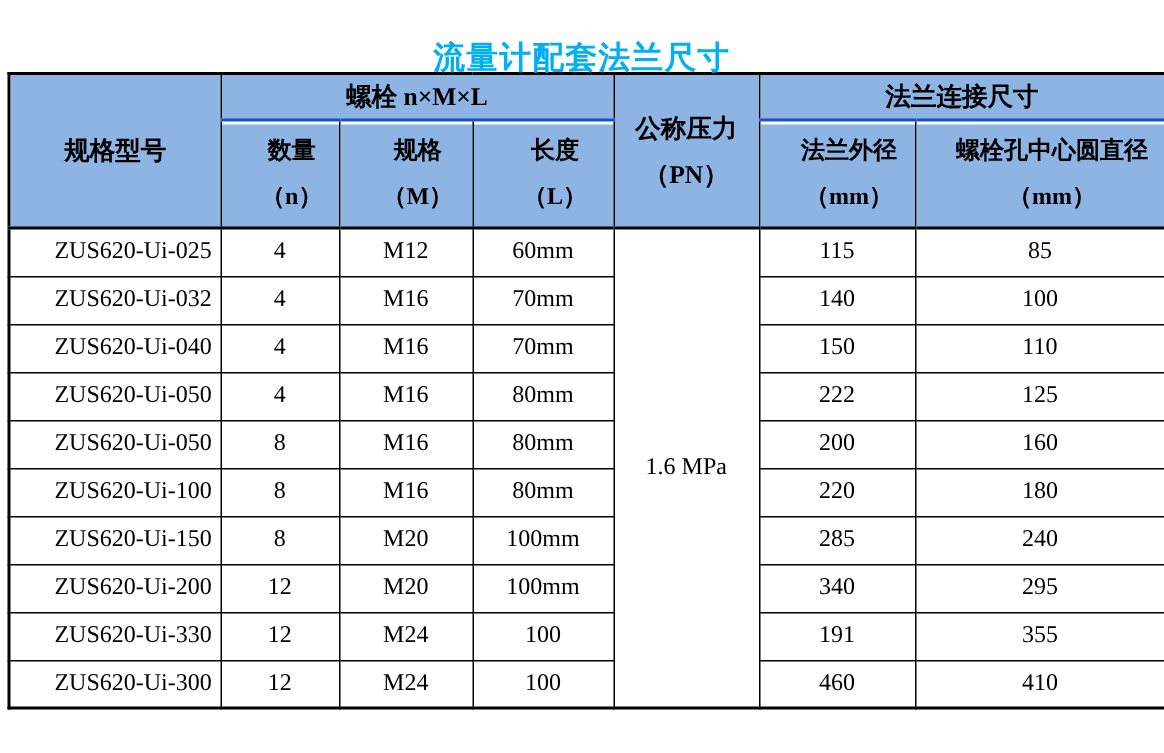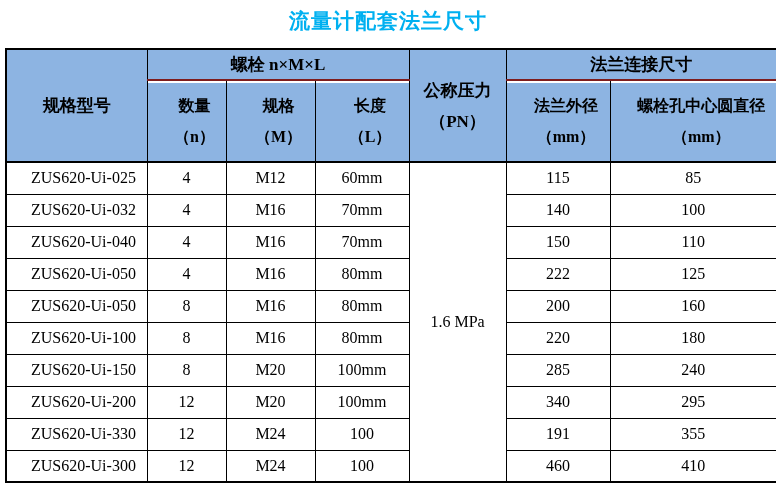--- a/index.html
+++ b/index.html
@@ -8,21 +8,21 @@
     width: 776px; height: 502px;
     background: #ffffff;
     overflow: hidden;
     font-family: "Liberation Serif", "DejaVu Serif", serif;
   }
   .page-title {
     text-align: center;
     font-size: 21px;
     font-weight: bold;
     color: #00B0F0;
-    padding-top: 7px;
+    padding-top: 24px;
     height: 48px;
     font-family: "Liberation Sans", "DejaVu Sans", sans-serif;
     letter-spacing: 1px;
   }
   table.spec-table {
     border-collapse: collapse;
     table-layout: fixed;
     margin-left: 5px;
     width: 771px;
     border: 2px solid #000;
@@ -34,42 +34,42 @@
     color: #000;
     overflow: hidden;
   }
   .spec-table thead th {
     background: #8DB4E2;
     font-weight: bold;
     font-size: 16px;
   }
   tr.group-row th { height: 31px; font-size: 17px; margin-top: 36px; }
   tr.sub-row th {
-    height: 82px;
-    border-top: 2px solid #7f1d1d;
+    height: 72px;
+    border-top: 2px solid #1d4ed8;
     box-shadow: inset 0 2px 0 #ffffff;
     line-height: 31px;
     vertical-align: middle;
     padding-left: 16px;
   }
   th.span-both {
     border-top: none;
     box-shadow: none;
     font-size: 16px;
     line-height: 30px;
   }
   thead tr.sub-row th, thead th.span-both { border-bottom: 2px solid #000; }
   .hline { display: block; line-height: 31px; }
   tbody td {
     height: 32px;
     font-size: 16px;
     background: #ffffff;
   }
   tbody td.cell-model {
-    text-align: left;
+    text-align: center;
     padding-left: 24px;
   }
   td.pn-cell {
     font-size: 16px;
     vertical-align: middle;
   }
 </style>
 </head>
 <body>
 

